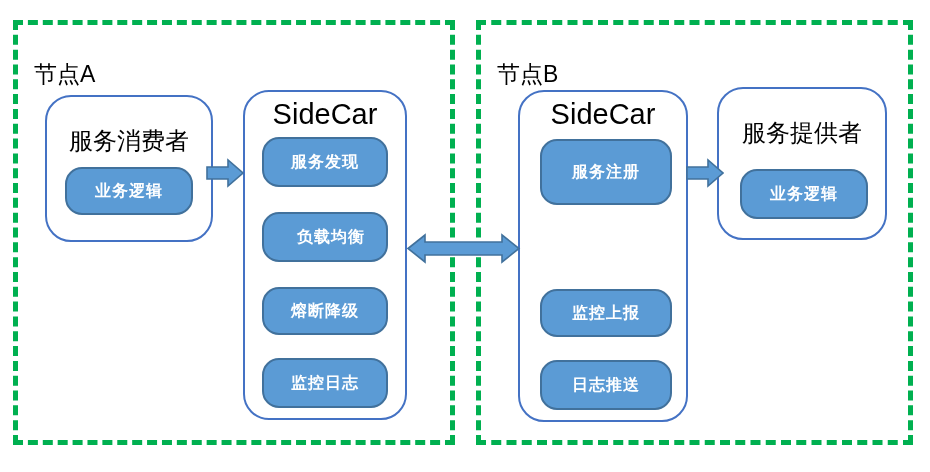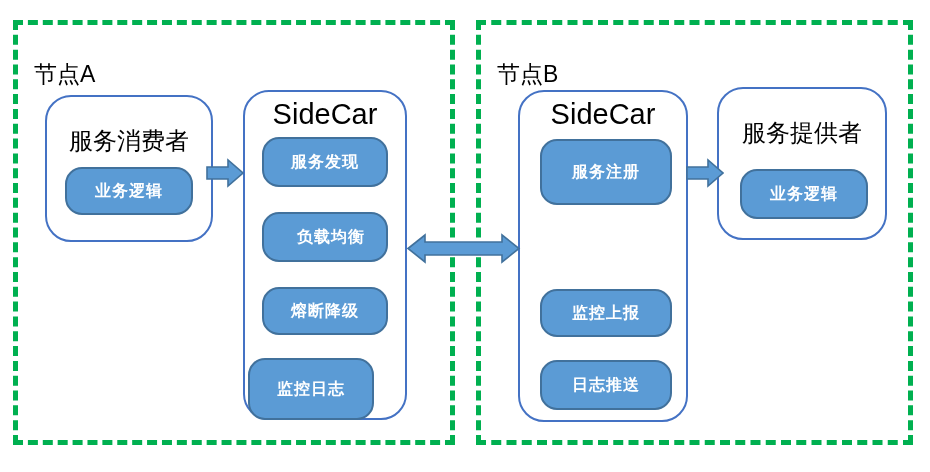--- a/index.html
+++ b/index.html
@@ -81,21 +81,21 @@
   <div class="white-box" style="left:45px;top:95px;width:168px;height:147px;">
     <div class="box-title" style="top:28px;font-size:24px;">服务消费者</div>
     <div class="pill" style="left:18px;top:70px;width:128px;height:48px;">业务逻辑</div>
   </div>
 
   <div class="white-box" style="left:243px;top:90px;width:164px;height:330px;">
     <div class="box-title" style="top:6px;">SideCar</div>
     <div class="pill" style="left:17px;top:45px;width:126px;height:50px;">服务发现</div>
     <div class="pill" style="left:17px;top:120px;width:126px;height:50px;padding-left:12px;">负载均衡</div>
     <div class="pill" style="left:17px;top:195px;width:126px;height:48px;">熔断降级</div>
-    <div class="pill" style="left:3px;top:266px;width:126px;height:62px;">监控日志</div>
+    <div class="pill" style="left:17px;top:266px;width:126px;height:50px;">监控日志</div>
   </div>
 
   <div class="white-box" style="left:518px;top:90px;width:170px;height:332px;">
     <div class="box-title" style="top:6px;">SideCar</div>
     <div class="pill" style="left:20px;top:47px;width:132px;height:66px;">服务注册</div>
     <div class="pill" style="left:20px;top:197px;width:132px;height:48px;">监控上报</div>
     <div class="pill" style="left:20px;top:268px;width:132px;height:50px;">日志推送</div>
   </div>
 
   <div class="white-box" style="left:717px;top:87px;width:170px;height:153px;text-decoration:underline;">

